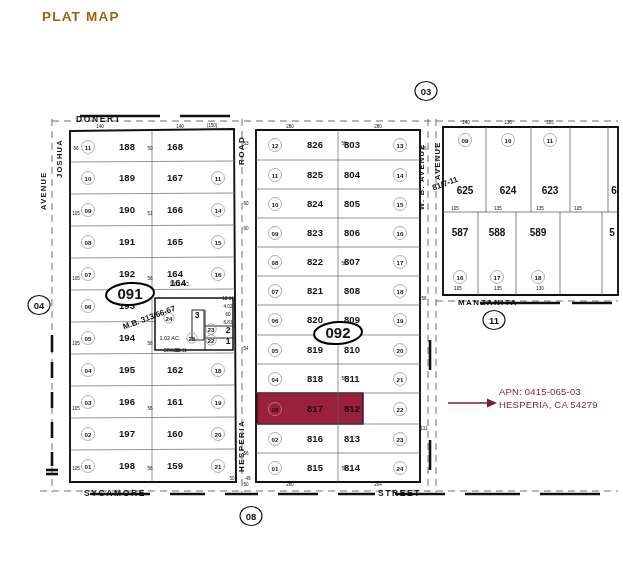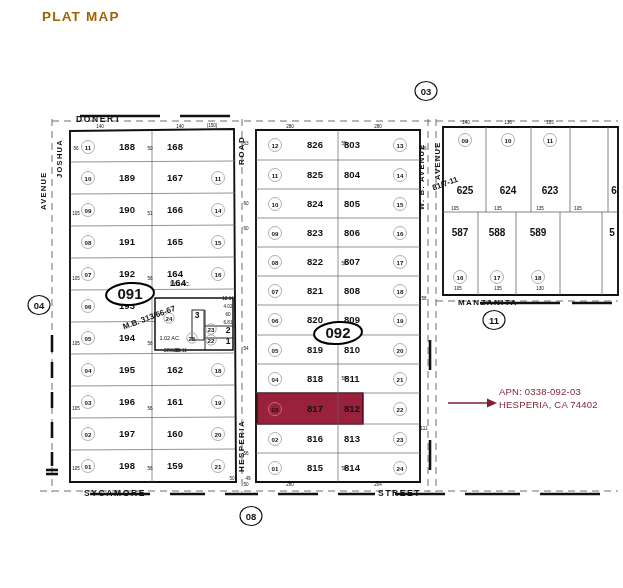--- a/index.html
+++ b/index.html
@@ -561,15 +561,15 @@
 
   <text class="svg-txt" id="t-avenue-right" x="440" y="180" font-size="7.5" font-weight="700" letter-spacing="1.3" transform="rotate(-90 440 180)">AVENUE</text>
 
   <g>
     <line x1="448" y1="403" x2="487" y2="403" stroke="#7e1f32" stroke-width="1.6"></line>
     <path d="M 487 398.5 L 497 403 L 487 407.5 Z" fill="#7e1f32"></path>
   </g>
 </svg>
 
 <div id="apn-callout">
-  <div>APN: 0338-092-03</div>
-  <div>HESPERIA, CA 74402</div>
+  <div>APN: 0415-065-03</div>
+  <div>HESPERIA, CA 54279</div>
 </div>
 
 </body></html>

